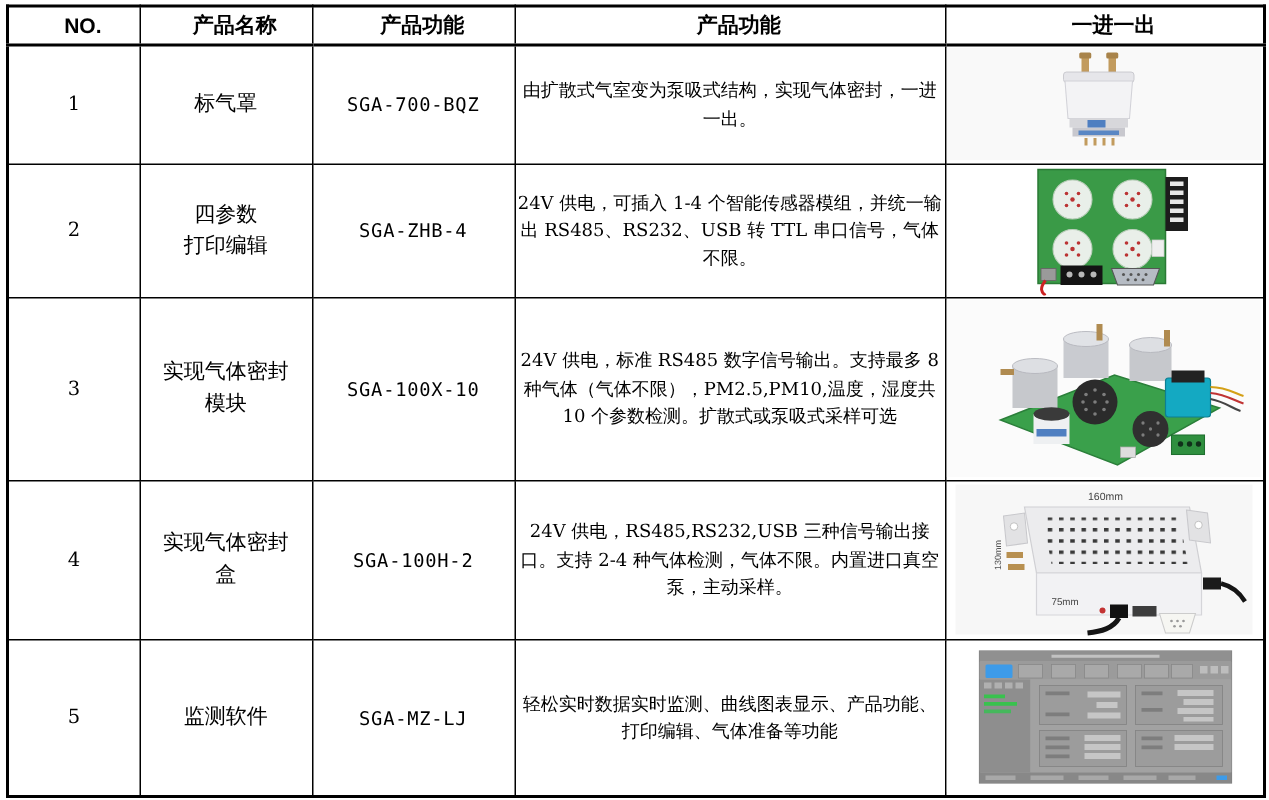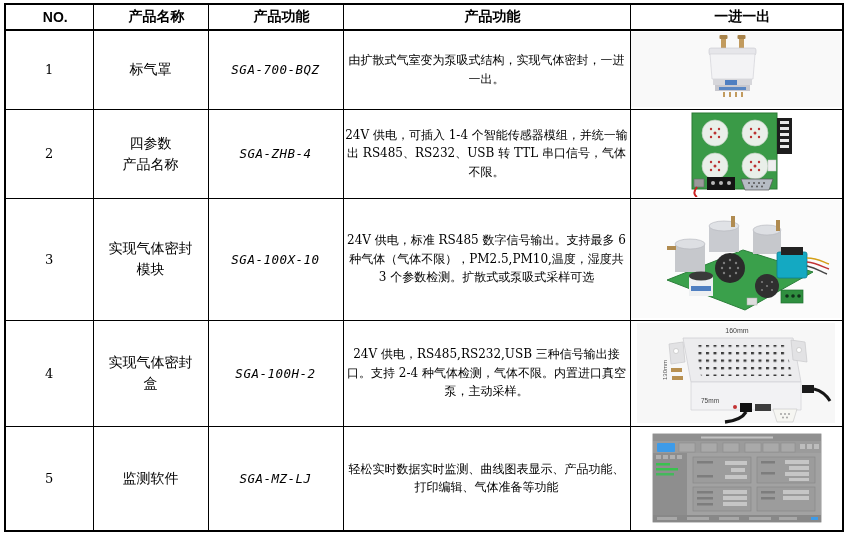--- a/index.html
+++ b/index.html
@@ -25,21 +25,21 @@
     font-family:"Liberation Sans","DejaVu Sans",sans-serif;
     font-weight:bold;
     font-size:14px;
     border-bottom:2px solid #000;
     padding-left:12px;
   }
   tr.r1{height:79px;} tr.r2{height:89px;} tr.r3{height:122px;}
   tr.r4{height:106px;} tr.r5{height:105px;}
   .c-no{font-family:"DejaVu Serif",serif;font-size:13px;}
   .c-name{font-family:"DejaVu Serif",serif;font-size:14px;white-space:pre-line;line-height:1.5;margin-left:26px;}
-  .c-model{font-family:"DejaVu Sans Mono",monospace;font-size:12.5px;letter-spacing:.5px;font-style:italic;}
+  .c-model{font-family:"DejaVu Sans Mono",monospace;font-size:12.5px;letter-spacing:.5px;}
   .c-func{
     text-align:left;
     font-family:"DejaVu Serif",serif;
     font-size:12px;
     line-height:1.55;
     padding:4px 6px 4px 8px;
   }
   .c-img{background:#fff;}
   .c-img svg{display:block;margin:0 auto;}
   .photo-bg{fill:#f9f9f9;}
@@ -88,21 +88,21 @@
           <rect x="98" y="60" width="2" height="5" fill="#c29b5e"></rect>
           <rect x="104" y="60" width="2" height="5" fill="#c29b5e"></rect>
           <rect x="110" y="60" width="2" height="5" fill="#c29b5e"></rect>
         </svg>
       </td>
     </tr>
 
     <tr class="r2">
       <td class="c-no">2</td>
       <td class="c-name">四参数
-产品名称</td>
+打印编辑</td>
       <td class="c-model">SGA-ZHB-4</td>
       <td class="c-func">24V 供电，可插入 1-4 个智能传感器模组，并统一输出 RS485、RS232、USB 转 TTL 串口信号，气体不限。</td>
       <td class="c-img">
         <svg width="210" height="87" viewBox="0 0 210 87">
           <rect x="0" y="0" width="210" height="87" fill="#ffffff"></rect>
           <rect x="61" y="3" width="85" height="76" fill="#3a9a47" stroke="#2a7a35" stroke-width="1"></rect>
           <g fill="#e9efe9" stroke="#bccfbc" stroke-width="0.7">
             <circle cx="84" cy="23" r="13"></circle>
               <circle cx="124" cy="23" r="13"></circle>
             <circle cx="84" cy="56" r="13"></circle>
@@ -157,21 +157,21 @@
           <path d="M66,77 C62,82 63,85 66,87" stroke="#cc2222" stroke-width="2" fill="none"></path>
         </svg>
       </td>
     </tr>
 
     <tr class="r3">
       <td class="c-no">3</td>
       <td class="c-name">实现气体密封
 模块</td>
       <td class="c-model">SGA-100X-10</td>
-      <td class="c-func">24V 供电，标准 RS485 数字信号输出。支持最多 6 种气体（气体不限），PM2.5,PM10,温度，湿度共 3 个参数检测。扩散式或泵吸式采样可选</td>
+      <td class="c-func">24V 供电，标准 RS485 数字信号输出。支持最多 8 种气体（气体不限），PM2.5,PM10,温度，湿度共 10 个参数检测。扩散式或泵吸式采样可选</td>
       <td class="c-img">
         <svg width="210" height="118" viewBox="0 0 210 118">
           <rect x="0" y="0" width="210" height="118" fill="#fbfbfb"></rect>
           <polygon points="36,80 112,50 182,72 114,110" fill="#3aa04b" stroke="#2b7f3a" stroke-width="1"></polygon>
           <g>
             <rect x="44" y="44" width="30" height="28" fill="#c6c8cc"></rect>
             <ellipse cx="59" cy="44" rx="15" ry="5" fill="#dddfe3" stroke="#b4b6bc" stroke-width="0.6"></ellipse>
             <rect x="36" y="46" width="9" height="4" fill="#b08b50"></rect>
           </g>
           <g>

